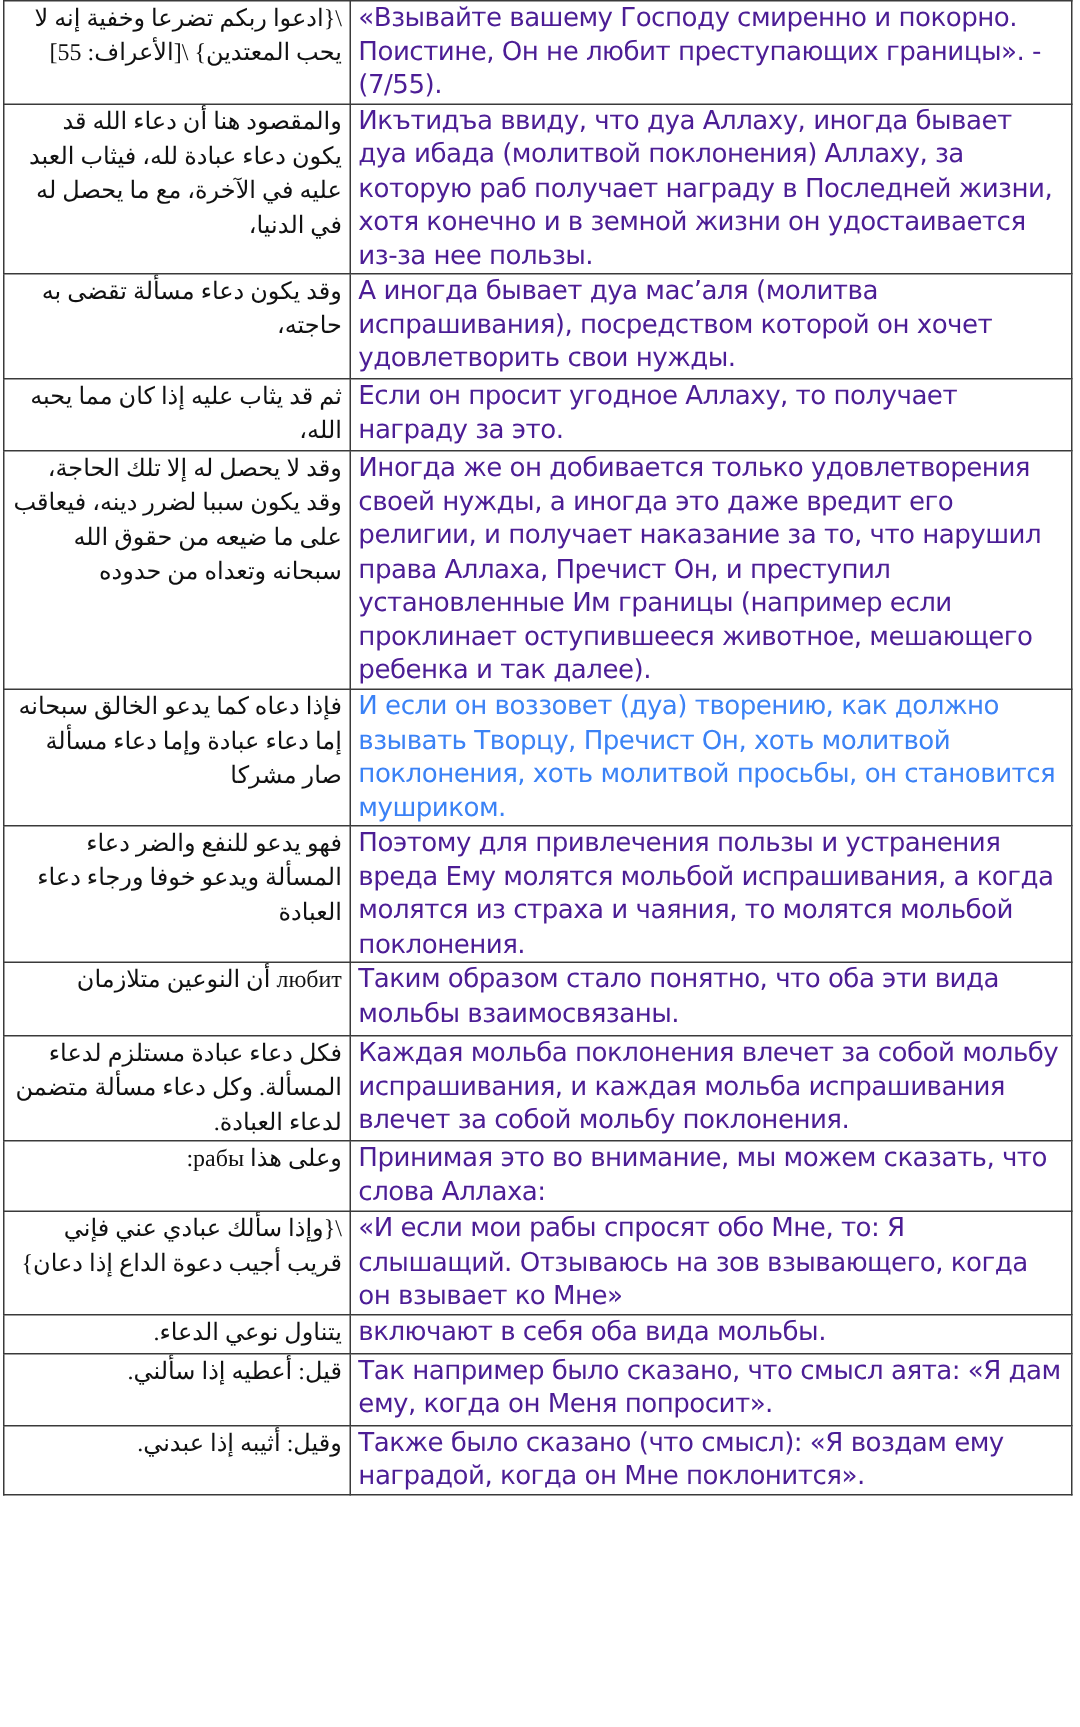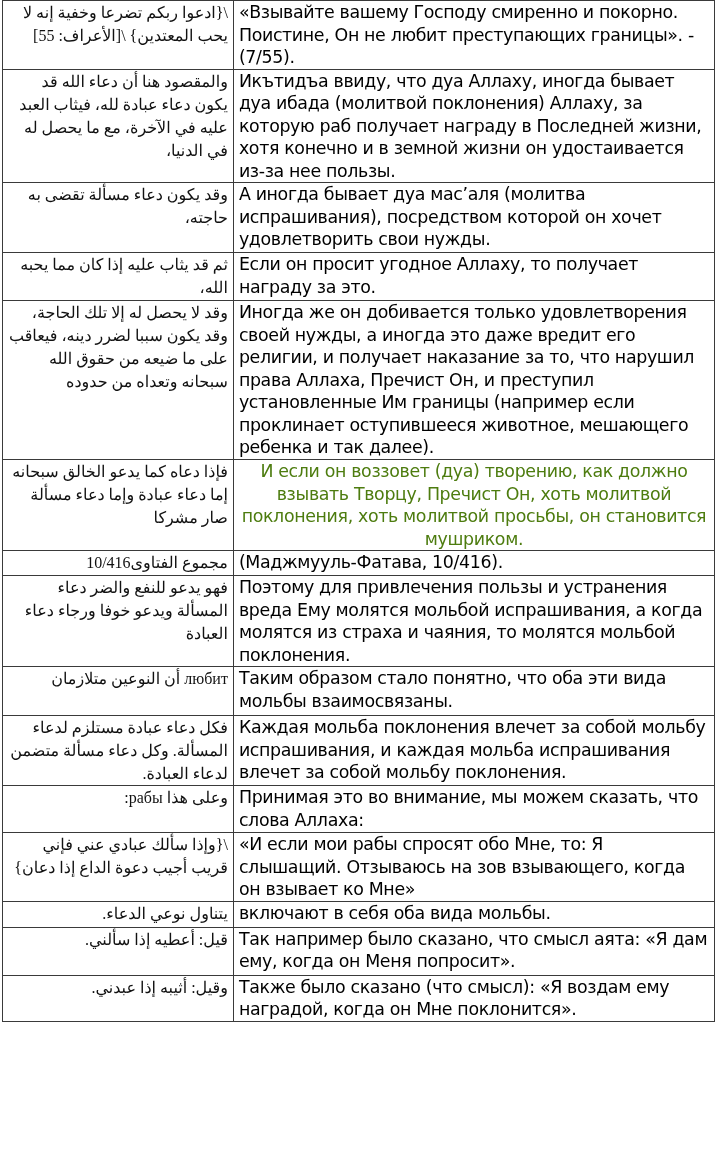--- a/index.html
+++ b/index.html
@@ -21,24 +21,24 @@
   .ar {
     direction: rtl; text-align: right;
     font-family: Liberation Serif, serif;
     font-size: 16px; line-height: 23px;
     color: #111;
     padding-top: 2px;
   }
   .ru {
     font-family: "DejaVu Sans", sans-serif;
     font-size: 17.4px; line-height: 22.5px;
-    color: #000000;
+    color: #4c1d95;
     letter-spacing: -0.35px;
   }
-  .ru.red { color: #4d7c0f; text-align: center; }
+  .ru.red { color: #3b82f6; }
 </style>
 </head>
 <body>
 
 <table class="doc-table">
   <colgroup>
     <col class="col-ar">
     <col class="col-ru">
   </colgroup>
   <tbody>
@@ -58,24 +58,20 @@
       <td class="ar">ثم قد يثاب عليه إذا كان مما يحبه الله،</td>
       <td class="ru">Если он просит угодное Аллаху, то получает награду за это.</td>
     </tr>
     <tr style="height:159px">
       <td class="ar">وقد لا يحصل له إلا تلك الحاجة، وقد يكون سببا لضرر دينه، فيعاقب على ما ضيعه من حقوق الله سبحانه وتعداه من حدوده</td>
       <td class="ru">Иногда же он добивается только удовлетворения своей нужды, а иногда это даже вредит его религии, и получает наказание за то, что нарушил права Аллаха, Пречист Он, и преступил установленные Им границы (например если проклинает оступившееся животное, мешающего ребенка и так далее).</td>
     </tr>
     <tr style="height:90px">
       <td class="ar">فإذا دعاه كما يدعو الخالق سبحانه إما دعاء عبادة وإما دعاء مسألة صار مشركا</td>
       <td class="ru red">И если он воззовет (дуа) творению, как должно взывать Творцу, Пречист Он, хоть молитвой поклонения, хоть молитвой просьбы, он становится мушриком.</td>
-    </tr>
-    <tr style="height:25px">
-      <td class="ar">مجموع الفتاوى10/416</td>
-      <td class="ru">(Маджмууль-Фатава, 10/416).</td>
     </tr>
     <tr style="height:89px">
       <td class="ar">فهو يدعو للنفع والضر دعاء المسألة ويدعو خوفا ورجاء دعاء العبادة</td>
       <td class="ru">Поэтому для привлечения пользы и устранения вреда Ему молятся мольбой испрашивания, а когда молятся из страха и чаяния, то молятся мольбой поклонения.</td>
     </tr>
     <tr style="height:49px">
       <td class="ar">любит أن النوعين متلازمان</td>
       <td class="ru">Таким образом стало понятно, что оба эти вида мольбы взаимосвязаны.</td>
     </tr>
     <tr style="height:68px">

